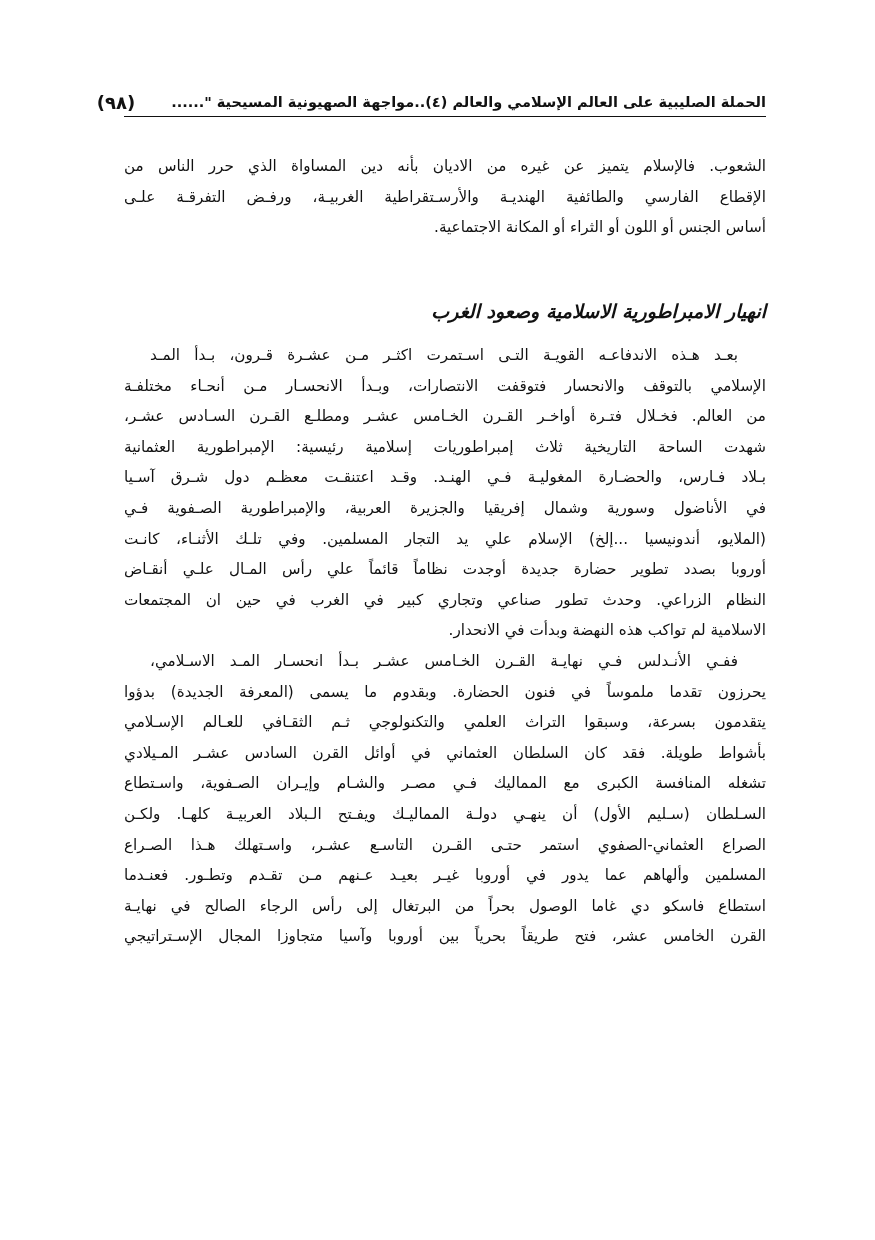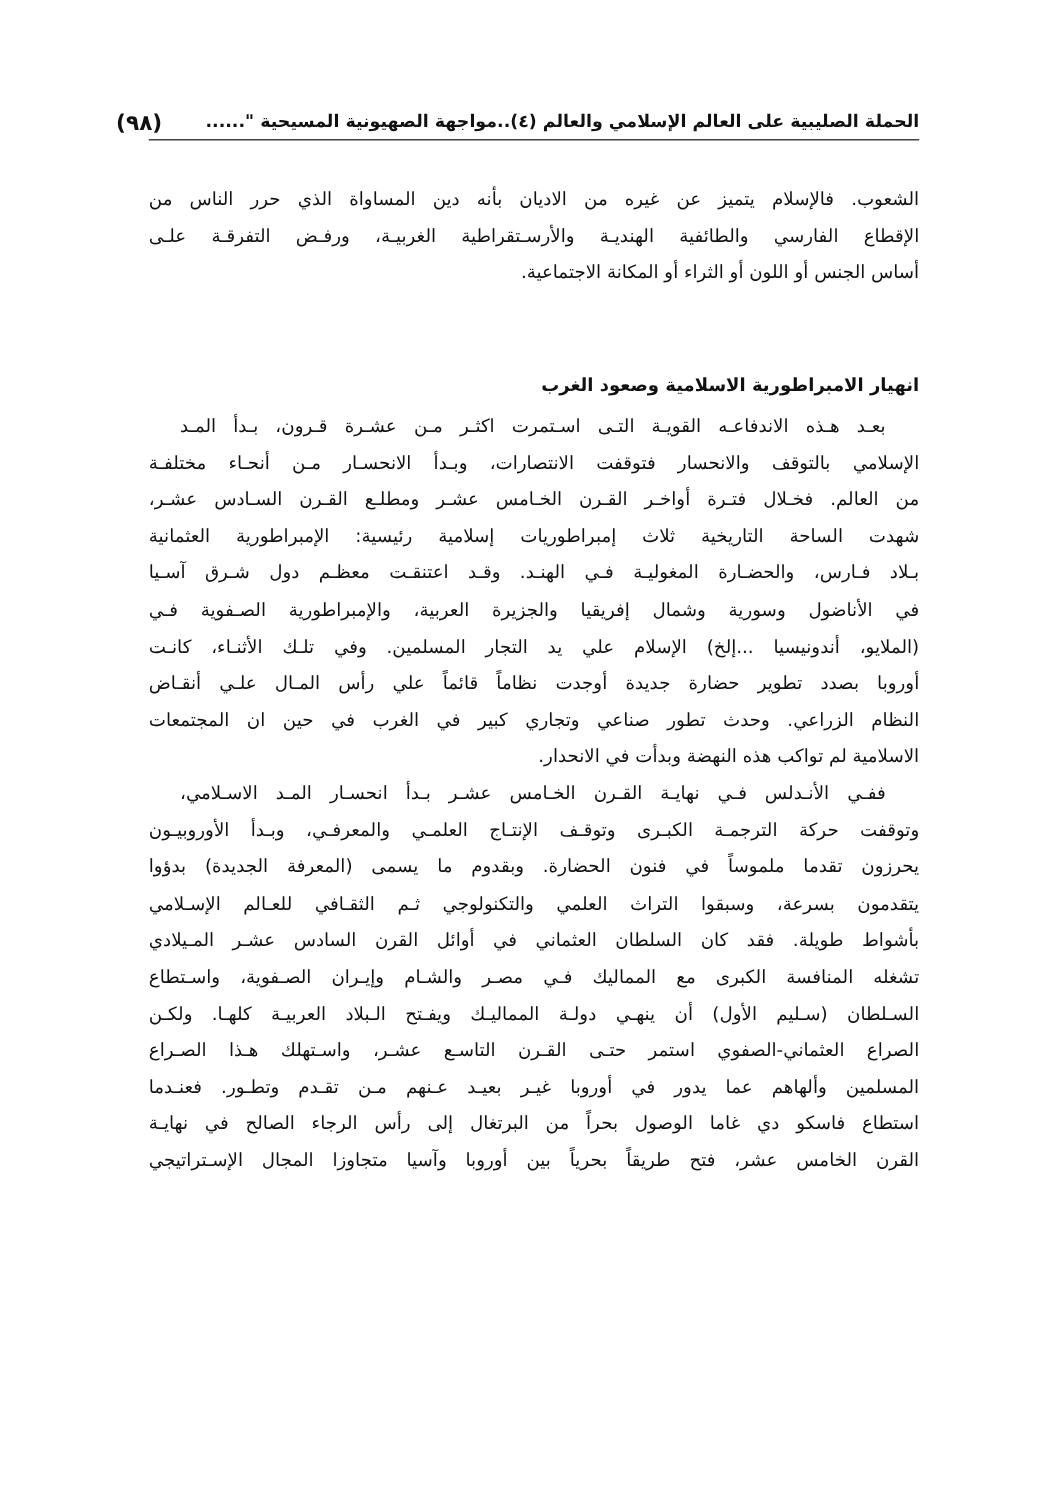--- a/index.html
+++ b/index.html
@@ -6,21 +6,21 @@
     body { width: 875px; height: 1240px; position: relative; overflow: hidden; color: #111111; font-family: "DejaVu Sans", sans-serif; }
     .page { position: absolute; left: 124px; top: 0; width: 642px; }
     .running-header { position: absolute; top: 90px; left: 0; right: 0; height: 24px; display: flex; justify-content: space-between; align-items: center; direction: rtl; font-weight: bold; font-size: 14.5px; }
     .running-header .title { white-space: nowrap; margin-left: 36px; }
     .running-header .pageno { direction: rtl; white-space: nowrap; font-size: 18px; }
     .header-rule { position: absolute; top: 116px; left: 0; right: 0; height: 0; border-top: 1.4px solid #111; }
     .body-text { position: absolute; top: 151px; left: 0; right: 0; font-size: 15.2px; line-height: 30.5px; text-align: justify; text-align-last: right; }
     .line { display: block; text-align: justify; text-align-last: justify; white-space: nowrap; }
     .line.last { text-align-last: right; }
     .indent { padding-right: 28px; margin-left: 26px; }
-    .heading { position: absolute; top: 312px; right: 0; font-size: 15px; font-weight: bold; white-space: nowrap; }
+    .heading { position: absolute; top: 300px; right: 0; font-size: 19px; font-weight: bold; white-space: nowrap; font-style: italic; }
     .sec2 { position: absolute; top: 340px; left: 0; right: 0; font-size: 15.2px; line-height: 30.6px; }
     .para { margin: 0; }
   </style>
 </head>
 <body>
 
 <div class="page">
   <div class="running-header">
     <span class="title">الحملة الصليبية على العالم الإسلامي والعالم (٤)..مواجهة الصهيونية المسيحية "......</span>
     <span class="pageno">(٩٨)</span>
@@ -43,21 +43,20 @@
       <span class="line">شهدت الساحة التاريخية ثلاث إمبراطوريات إسلامية رئيسية: الإمبراطورية العثمانية</span>
       <span class="line">بـلاد فـارس، والحضـارة المغوليـة فـي الهنـد. وقـد اعتنقـت معظـم دول شـرق آسـيا</span>
       <span class="line">في الأناضول وسورية وشمال إفريقيا والجزيرة العربية، والإمبراطورية الصـفوية فـي</span>
       <span class="line">(الملايو، أندونيسيا ...إلخ) الإسلام علي يد التجار المسلمين. وفي تلـك الأثنـاء، كانـت</span>
       <span class="line">أوروبا بصدد تطوير حضارة جديدة أوجدت نظاماً قائماً علي رأس المـال علـي أنقـاض</span>
       <span class="line">النظام الزراعي. وحدث تطور صناعي وتجاري كبير في الغرب في حين ان المجتمعات</span>
       <span class="line last">الاسلامية لم تواكب هذه النهضة وبدأت في الانحدار.</span>
     </div>
     <div class="para">
       <span class="line indent">ففـي الأنـدلس فـي نهايـة القـرن الخـامس عشـر بـدأ انحسـار المـد الاسـلامي،</span>
-      <span class="line">وتوقفت حركة الترجمـة الكبـرى وتوقـف الإنتـاج العلمـي والمعرفـي، وبـدأ الأوروبيـون</span>
       <span class="line">يحرزون تقدما ملموساً في فنون الحضارة. وبقدوم ما يسمى (المعرفة الجديدة) بدؤوا</span>
       <span class="line">يتقدمون بسرعة، وسبقوا التراث العلمي والتكنولوجي ثـم الثقـافي للعـالم الإسـلامي</span>
       <span class="line">بأشواط طويلة. فقد كان السلطان العثماني في أوائل القرن السادس عشـر المـيلادي</span>
       <span class="line">تشغله المنافسة الكبرى مع المماليك فـي مصـر والشـام وإيـران الصـفوية، واسـتطاع</span>
       <span class="line">السـلطان (سـليم الأول) أن ينهـي دولـة المماليـك ويفـتح الـبلاد العربيـة كلهـا. ولكـن</span>
       <span class="line">الصراع العثماني-الصفوي استمر حتـى القـرن التاسـع عشـر، واسـتهلك هـذا الصـراع</span>
       <span class="line">المسلمين وألهاهم عما يدور في أوروبا غيـر بعيـد عـنهم مـن تقـدم وتطـور. فعنـدما</span>
       <span class="line">استطاع فاسكو دي غاما الوصول بحراً من البرتغال إلى رأس الرجاء الصالح في نهايـة</span>
       <span class="line">القرن الخامس عشر، فتح طريقاً بحرياً بين أوروبا وآسيا متجاوزا المجال الإسـتراتيجي</span>
     </div>

